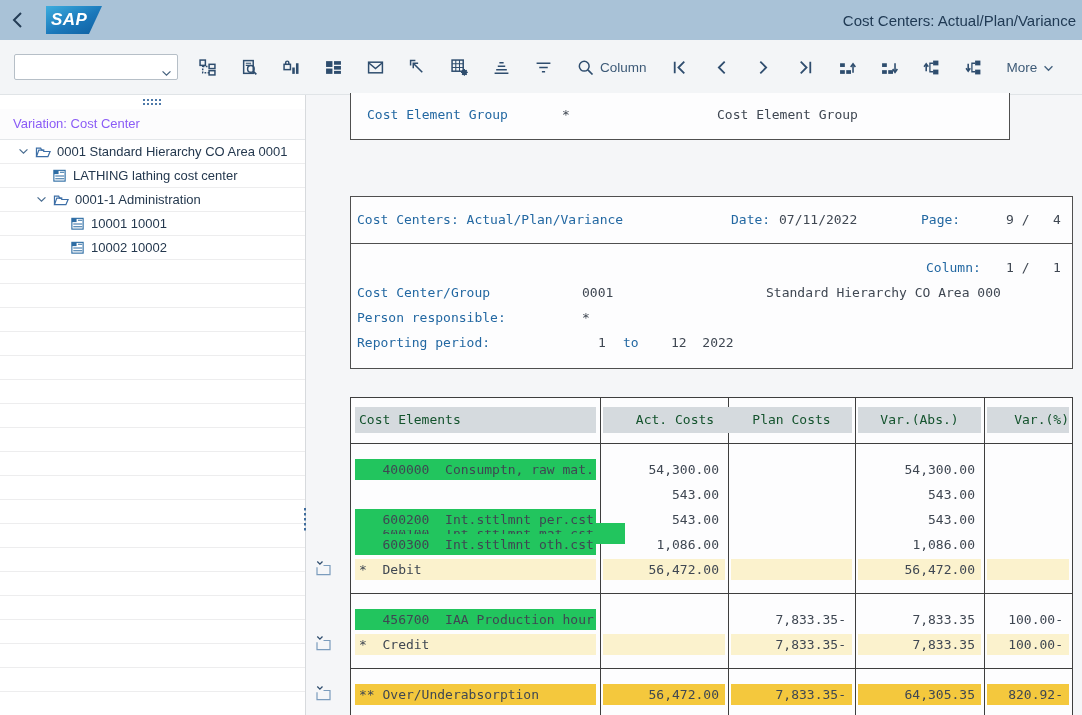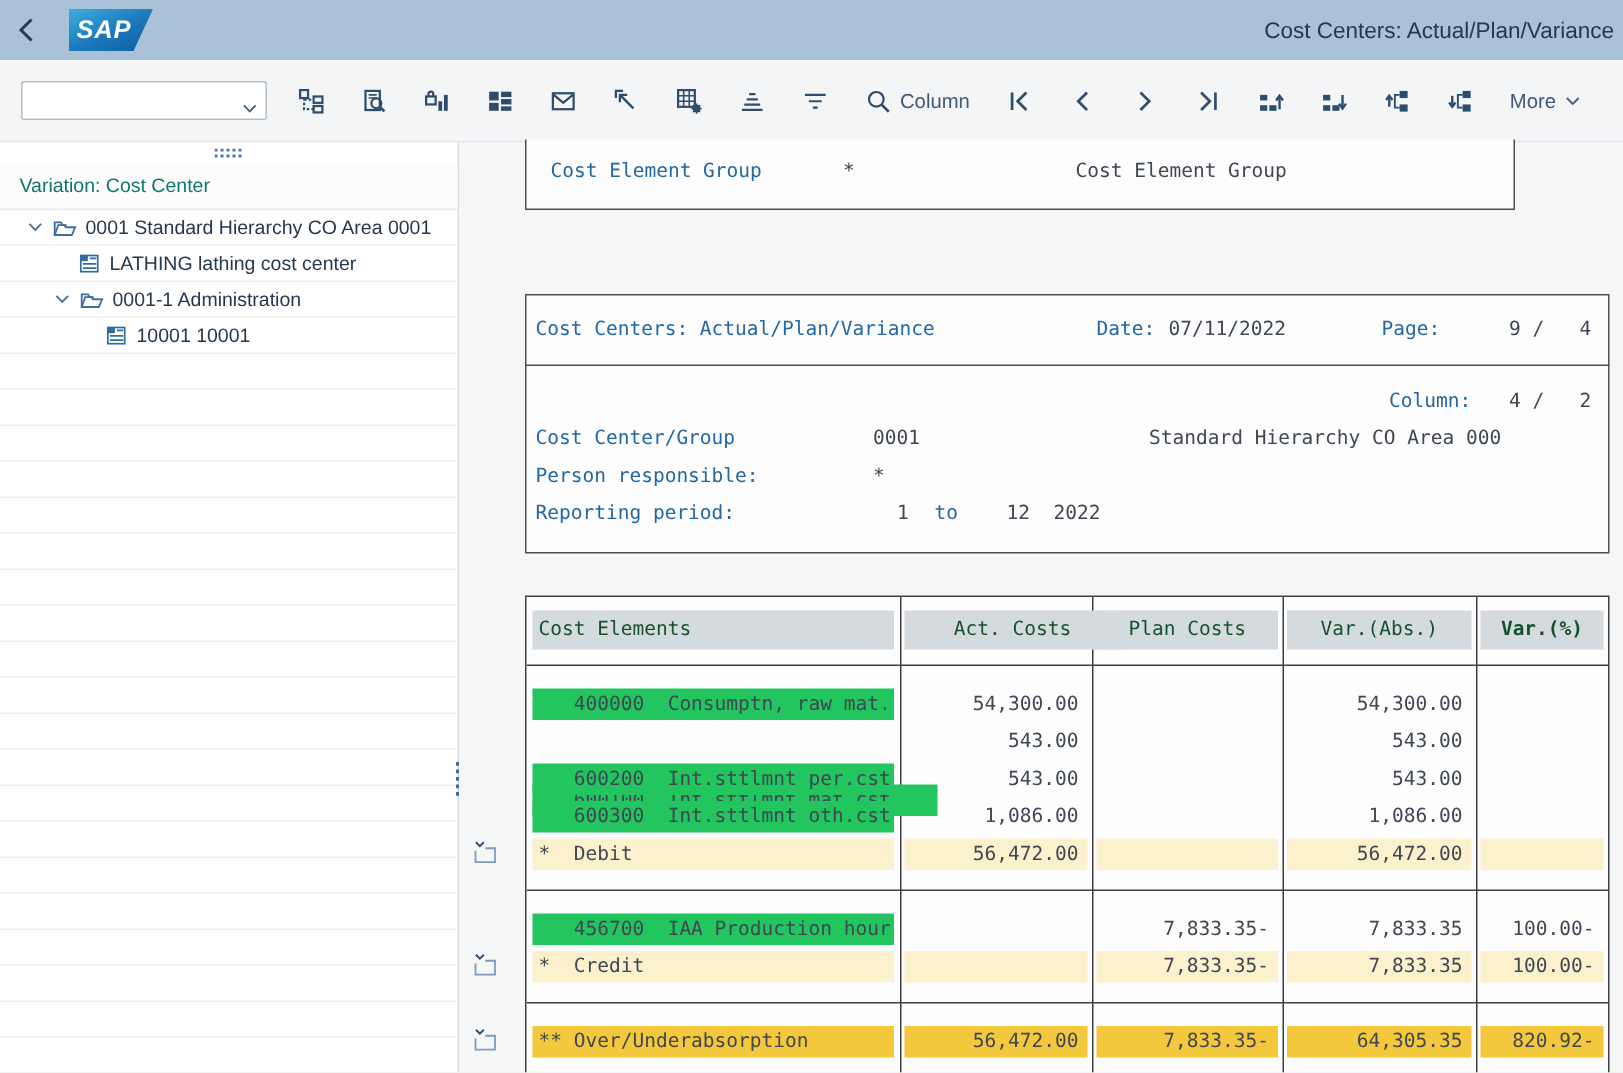--- a/index.html
+++ b/index.html
@@ -28,21 +28,21 @@
   .tb-btn{width:18px;height:18px;display:flex;align-items:center;justify-content:center;cursor:pointer;flex:none;}
   .tb-btn svg{width:17px;height:17px;}
   .tb-search{display:flex;align-items:center;gap:6px;cursor:pointer;}
   .tb-label{font-size:13.5px;color:#3d5a77;}
   .tb-more{display:flex;align-items:center;gap:6px;cursor:pointer;}
 
   
   .sidebar{position:absolute;left:0;top:95px;width:306px;height:620px;background:#fff;
     border-right:1px solid #d7dadd;box-sizing:border-box;}
   .grip{height:14px;display:flex;align-items:center;justify-content:center;cursor:grab;}
-  .side-header{height:30px;line-height:30px;padding-left:13px;font-size:13px;color:#0f766e;
+  .side-header{height:30px;line-height:30px;padding-left:13px;font-size:13px;color:#8b5cf6;
     border-bottom:1px solid #e4e7ea;background:#fcfcfd;}
   .tree-row{height:23px;border-bottom:1px solid #ededee;display:flex;align-items:center;
     font-size:13px;color:#24384e;cursor:pointer;white-space:nowrap;}
   .tree-row .tchev{width:14px;display:inline-flex;justify-content:center;margin-right:4px;flex:none;}
   .tree-row .ticon{width:18px;display:inline-flex;justify-content:center;margin-right:5px;flex:none;}
   .splitter{position:absolute;left:302px;top:508px;width:10px;height:24px;cursor:col-resize;}
 
   
   .content{position:absolute;left:306px;top:95px;width:776px;height:620px;background:#f5f6f8;}
   .mono{font-family:"DejaVu Sans Mono",monospace;font-size:13px;white-space:pre;}
@@ -297,20 +297,30 @@
         <div class="tree-row" style="padding-left: 68px;">
           <span class="ticon">
             <svg width="15" height="15" viewBox="0 0 16 16">
               <rect x="2" y="2.5" width="12" height="11.5" fill="#fff" stroke="#2e6da4" stroke-width="1.2"></rect>
               <rect x="2" y="2.5" width="5" height="4" fill="#2e6da4"></rect>
               <path d="M8.5 4.5H13M3.5 8.5H13M3.5 11.5H13" stroke="#2e6da4" stroke-width="1.2"></path>
             </svg>
           </span>
           <span>10001 10001</span>
         </div>
+        <div class="tree-row" style="padding-left: 68px;">
+          <span class="ticon">
+            <svg width="15" height="15" viewBox="0 0 16 16">
+              <rect x="2" y="2.5" width="12" height="11.5" fill="#fff" stroke="#2e6da4" stroke-width="1.2"></rect>
+              <rect x="2" y="2.5" width="5" height="4" fill="#2e6da4"></rect>
+              <path d="M8.5 4.5H13M3.5 8.5H13M3.5 11.5H13" stroke="#2e6da4" stroke-width="1.2"></path>
+            </svg>
+          </span>
+          <span>10002 10002</span>
+        </div>
         <div class="tree-row"></div>
         <div class="tree-row"></div>
         <div class="tree-row"></div>
         <div class="tree-row"></div>
         <div class="tree-row"></div>
         <div class="tree-row"></div>
         <div class="tree-row"></div>
         <div class="tree-row"></div>
         <div class="tree-row"></div>
         <div class="tree-row"></div>
@@ -344,21 +354,21 @@
     </div>
 
     <div class="box box2">
       <div class="divider"></div>
       <span class="m-line mono lbl" style="left:6px;top:13px">Cost Centers: Actual/Plan/Variance</span>
       <span class="m-line mono lbl" style="left:380px;top:13px">Date:</span>
       <span class="m-line mono val" style="left:428px;top:13px">07/11/2022</span>
       <span class="m-line mono lbl" style="left:570px;top:13px">Page:</span>
       <span class="m-line mono val" style="left:655px;top:13px">9 /   4</span>
       <span class="m-line mono lbl" style="left:575px;top:61px">Column:</span>
-      <span class="m-line mono val" style="left:655px;top:61px">4 /   2</span>
+      <span class="m-line mono val" style="left:655px;top:61px">1 /   1</span>
       <span class="m-line mono lbl" style="left:6px;top:86px">Cost Center/Group</span>
       <span class="m-line mono val" style="left:231px;top:86px">0001</span>
       <span class="m-line mono val" style="left:415px;top:86px">Standard Hierarchy CO Area 000</span>
       <span class="m-line mono lbl" style="left:6px;top:111px">Person responsible:</span>
       <span class="m-line mono val" style="left:231px;top:111px">*</span>
       <span class="m-line mono lbl" style="left:6px;top:136px">Reporting period:</span>
       <span class="m-line mono val" style="left:247px;top:136px">1</span>
       <span class="m-line mono lbl" style="left:272px;top:136px">to</span>
       <span class="m-line mono val" style="left:320px;top:136px">12  2022</span>
     </div>
@@ -381,21 +391,21 @@
     <div class="rtable" id="rtable">
         <div class="vline" style="left: 249px;"></div>
         <div class="vline" style="left: 377px;"></div>
         <div class="vline" style="left: 504px;"></div>
         <div class="vline" style="left: 633px;"></div>
         <div class="hline" style="top: 45px;"></div>
         <div class="hdr-chip" style="left: 4px; width: 241px; padding-left: 4px;">Cost Elements</div>
         <div class="hdr-chip" style="left: 252px; width: 144px; text-align: center;">Act. Costs</div>
         <div class="hdr-chip" style="left: 380px; width: 121px; text-align: center;">Plan Costs</div>
         <div class="hdr-chip" style="left: 507px; width: 123px; text-align: center;">Var.(Abs.)</div>
-        <div class="hdr-chip" style="left: 636px; width: 82px; text-align: center; font-weight: bold;">Var.(%)</div>
+        <div class="hdr-chip" style="left: 636px; width: 82px; text-align: right;">Var.(%)</div>
         <div class="rt-rows">
           <div class="rt-spacer"></div>
           <div class="rt-row">
             <div class="chip blue" style="left: 4px; width: 241px; padding-left: 4px;">   400000  Consumptn, raw mat.</div>
             <div class="cellval" style="left: 249px; width: 128px; padding-right: 9px;">54,300.00</div>
             <div class="cellval" style="left: 504px; width: 129px; padding-right: 9px;">54,300.00</div>
           </div>
           <div class="rt-row">
             <div class="chip blue" style="left: 4px; width: 270px; padding-left: 4px; margin-top: 39px;">   600100  Int.sttlmnt mat.cst</div>
             <div class="cellval" style="left: 249px; width: 128px; padding-right: 9px;">543.00</div>

